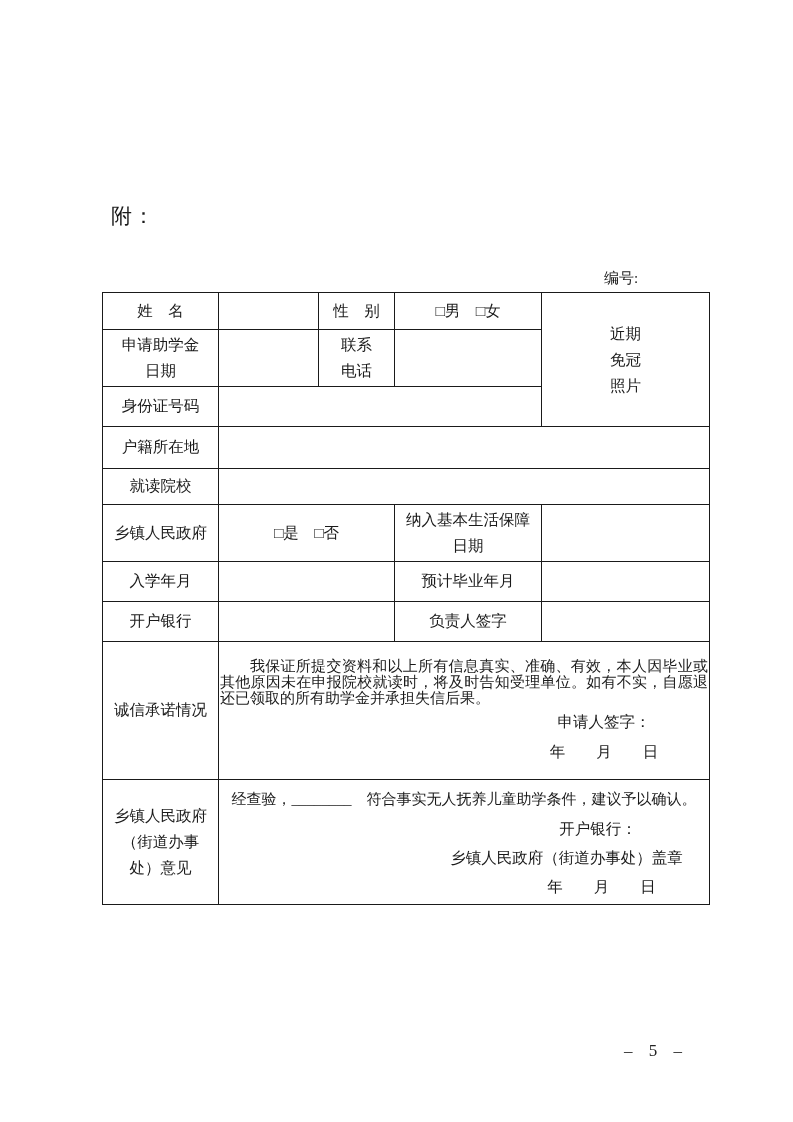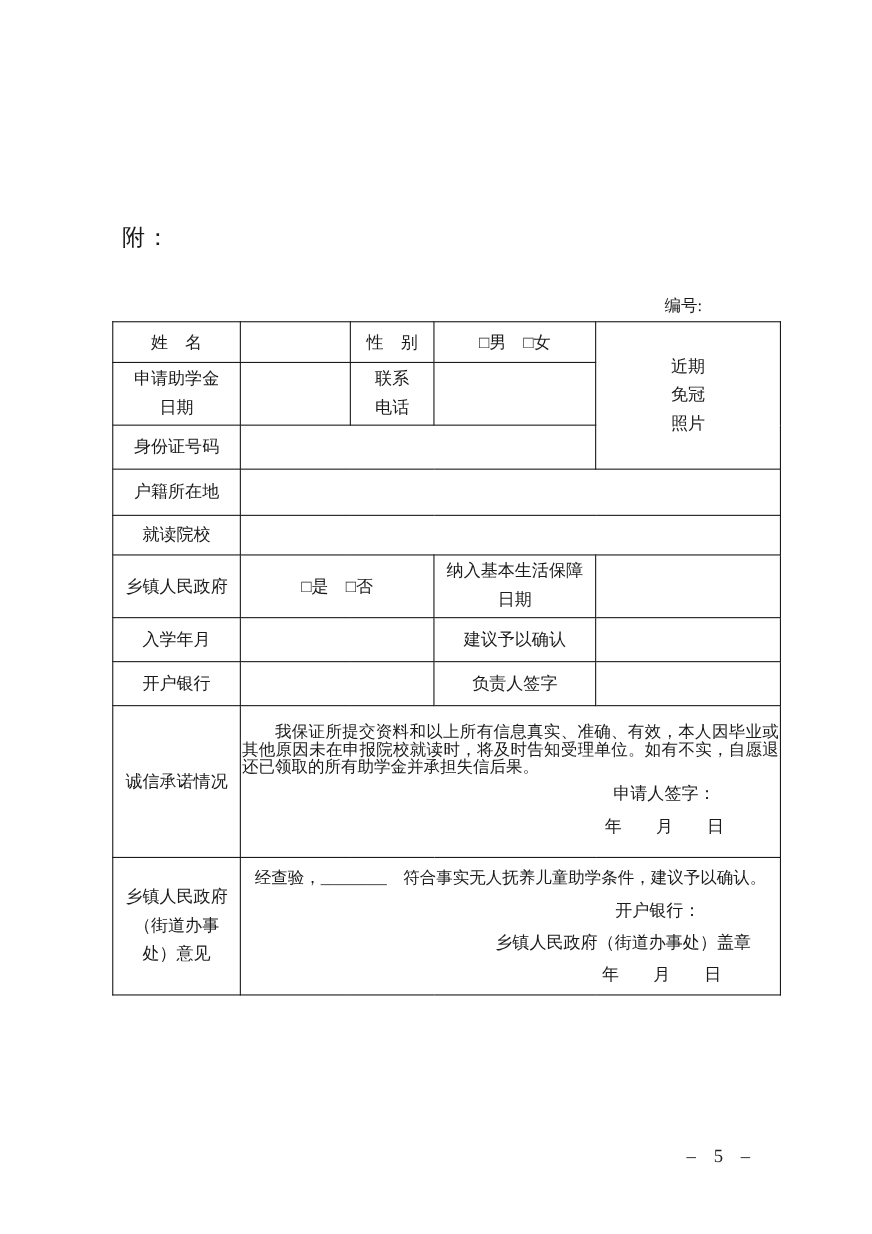--- a/index.html
+++ b/index.html
@@ -98,21 +98,21 @@
     <tr style="height:54px">
       <td>乡镇人民政府</td>
       <td colspan="2">□是　□否</td>
       <td class="prelines">纳入基本生活保障
 日期</td>
       <td></td>
     </tr>
     <tr style="height:40px">
       <td>入学年月</td>
       <td colspan="2"></td>
-      <td>建议予以确认</td>
+      <td>预计毕业年月</td>
       <td></td>
     </tr>
     <tr style="height:40px">
       <td>开户银行</td>
       <td colspan="2"></td>
       <td>负责人签字</td>
       <td></td>
     </tr>
     <tr style="height:138px">
       <td>诚信承诺情况</td>

